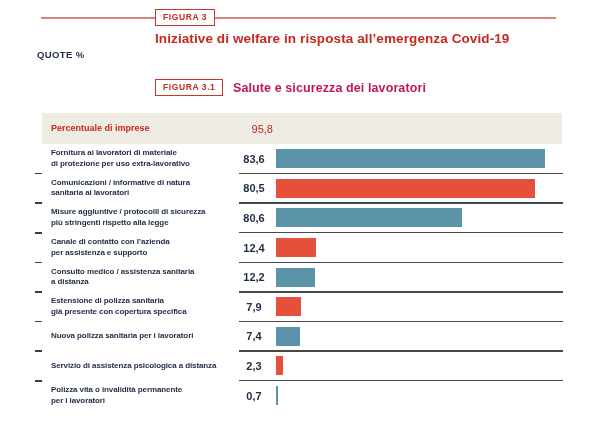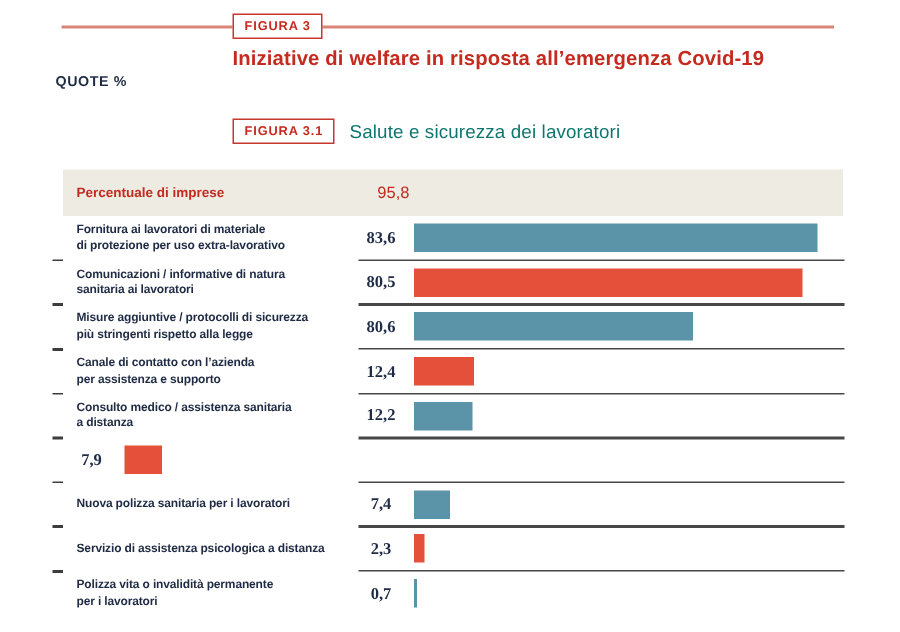--- a/index.html
+++ b/index.html
@@ -12,36 +12,36 @@
   .top-rule { position:absolute; left:41px; top:17px; width:515px; height:2px; background:#d98478; }
   .fig-tag { position:absolute; background:#fff; border:1.3px solid #c8372a; color:#c42a1e;
              font-size:8.5px; font-weight:bold; letter-spacing:.6px; padding:3px 7px 3px 7px;
              line-height:9px; white-space:nowrap; }
   .fig-tag.one { left:155px; top:9px; }
   .fig-tag.twoone { left:155px; top:79px; }
   .quote-label { position:absolute; left:37px; top:37px; font-size:9.5px; font-weight:bold;
                  color:#1f2b44; letter-spacing:.4px;margin-top:12px; }
   .main-title { position:absolute; left:155px; top:31px; font-size:13.5px; font-weight:bold;
                 color:#c42a1e; letter-spacing:.1px; }
-  .sub-title { position:absolute; left:233px; top:81px; font-size:12.5px; font-weight:normal;
-               color:#0f766e; letter-spacing:.1px; }
+  .sub-title { position:absolute; left:233px; top:81px; font-size:12.5px; font-weight:bold;
+               color:#be185d; letter-spacing:.1px; }
 
   
   .chart { position:absolute; left:42px; top:113px; width:520px; }
 
   .band { height:31px; background:#edebe2; display:flex; align-items:center; }
   .band .lbl { width:193px; padding-left:9px; font-size:9px; font-weight:bold; color:#c42a1e;
                line-height:11px; white-space:nowrap; }
   .band .val { width:38px; text-align:right; font-size:11px; font-weight:normal; color:#c42a1e; }
 
   .rows { }
   .row { position:relative; height:29.6px; display:flex; align-items:center; }
   .row .lbl { width:193px; padding-left:9px; font-size:8px; font-weight:bold; color:#1f2b44;
               line-height:10.5px; white-space:nowrap; letter-spacing:-.1px; }
-  .row .val { width:38px; text-align:center; font-size:11px; font-weight:bold; color:#1f2b44;font-family:Liberation Serif, serif; }
+  .row .val { width:38px; text-align:center; font-size:11px; font-weight:bold; color:#1f2b44; }
   .row .track { flex:1; position:relative; height:19px; margin-left:3px; }
   .row .bar { position:absolute; left:0; top:0; height:19px; }
 
   .row .sep { position:absolute; left:197px; right:-1px; bottom:-0.7px; height:1.4px;
               background:#474747; display:none; }
   .row .tick { position:absolute; left:-7px; bottom:-0.8px; width:7px; height:1.6px;
                background:#3d3d3d; display:none; }
   .row:not(:last-child) .sep, .row:not(:last-child) .tick { display:block; }
 </style>
 </head>
@@ -112,20 +112,21 @@
     <div class="lbl">Consulto medico / assistenza sanitaria<br>a distanza</div>
     <div class="val">12,2</div>
     <div class="track">
       <div class="bar" style="width: 39.3px; background: rgb(91, 147, 168);"></div>
     </div>
     <div class="sep"></div>
     <div class="tick"></div>
   </div>
 
   <div class="row">
+    <div class="lbl">Estensione di polizza sanitaria<br>già presente con copertura specifica</div>
     <div class="val">7,9</div>
     <div class="track">
       <div class="bar" style="width: 25.4px; background: rgb(229, 80, 58);"></div>
     </div>
     <div class="sep"></div>
     <div class="tick"></div>
   </div>
 
   <div class="row">
     <div class="lbl">Nuova polizza sanitaria per i lavoratori</div>

